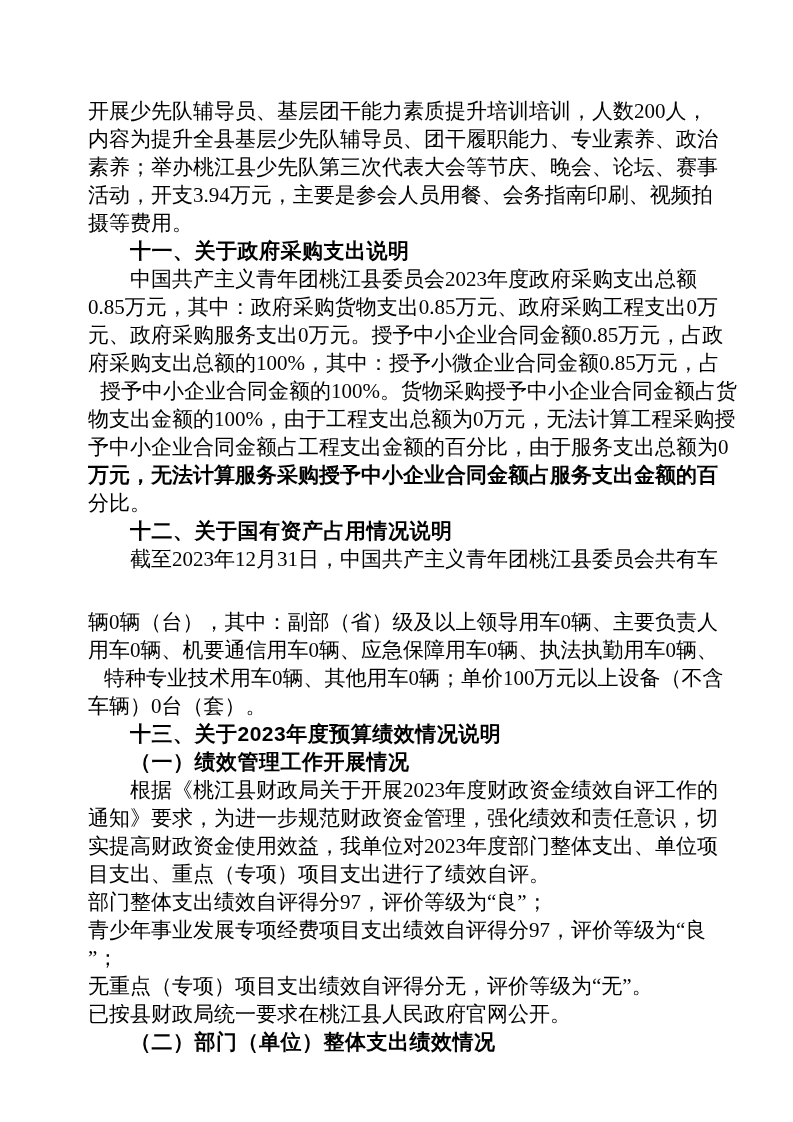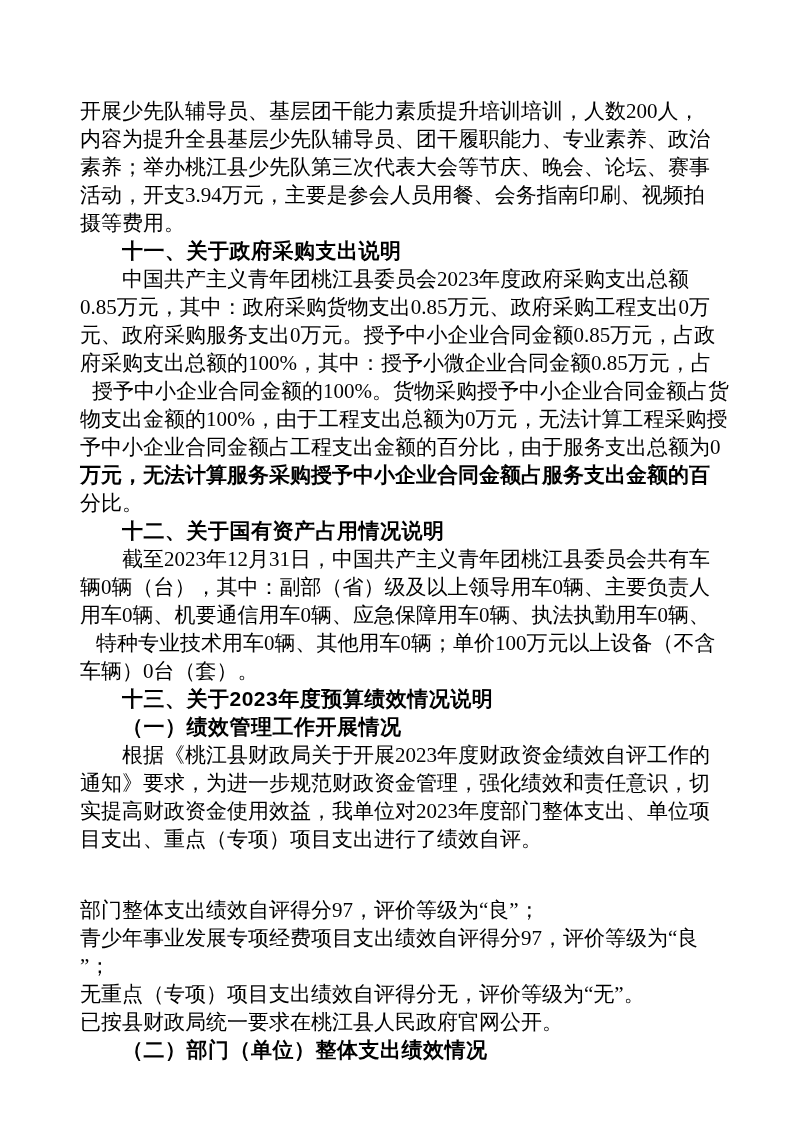--- a/index.html
+++ b/index.html
@@ -11,21 +11,21 @@
   .page {
     position: relative;
     width: 793px;
     height: 1122px;
     background: #ffffff;
     overflow: hidden;
     margin: 0 auto;
   }
   .content {
     position: absolute;
-    left: 80px;
+    left: 88px;
     top: 97px;
     width: 655px;
   }
   .line {
     font-family: "Liberation Serif", "DejaVu Serif", serif;
     font-size: 21px;
     line-height: 28px;
     color: #000000;
     white-space: nowrap;
     text-align: left;
@@ -51,30 +51,30 @@
       <div class="line" style="text-indent: 0em;">0.85万元，其中：政府采购货物支出0.85万元、政府采购工程支出0万</div>
       <div class="line" style="text-indent: 0em;">元、政府采购服务支出0万元。授予中小企业合同金额0.85万元，占政</div>
       <div class="line" style="text-indent: 0em;">府采购支出总额的100%，其中：授予小微企业合同金额0.85万元，占</div>
       <div class="line" style="text-indent: 0em; margin-left: 12px;">授予中小企业合同金额的100%。货物采购授予中小企业合同金额占货</div>
       <div class="line" style="text-indent: 0em;">物支出金额的100%，由于工程支出总额为0万元，无法计算工程采购授</div>
       <div class="line" style="text-indent: 0em;">予中小企业合同金额占工程支出金额的百分比，由于服务支出总额为0</div>
       <div class="line" style="text-indent: 0em; font-weight: bold;">万元，无法计算服务采购授予中小企业合同金额占服务支出金额的百</div>
       <div class="line" style="text-indent: 0em;">分比。</div>
       <div class="line bold" style="text-indent: 2em;">十二、关于国有资产占用情况说明</div>
       <div class="line" style="text-indent: 2em;">截至2023年12月31日，中国共产主义青年团桃江县委员会共有车</div>
-      <div class="line" style="text-indent: 0em;">辆0辆（台），其中：副部（省）级及以上领导用车0辆、主要负责人</div>
+      <div class="line" style="text-indent: 0em; margin-top: 35px;">辆0辆（台），其中：副部（省）级及以上领导用车0辆、主要负责人</div>
       <div class="line" style="text-indent: 0em;">用车0辆、机要通信用车0辆、应急保障用车0辆、执法执勤用车0辆、</div>
       <div class="line" style="text-indent: 0em; margin-left: 16px;">特种专业技术用车0辆、其他用车0辆；单价100万元以上设备（不含</div>
       <div class="line" style="text-indent: 0em;">车辆）0台（套）。</div>
       <div class="line bold" style="text-indent: 2em;">十三、关于2023年度预算绩效情况说明</div>
       <div class="line bold" style="text-indent: 2em;">（一）绩效管理工作开展情况</div>
       <div class="line" style="text-indent: 2em;">根据《桃江县财政局关于开展2023年度财政资金绩效自评工作的</div>
       <div class="line" style="text-indent: 0em;">通知》要求，为进一步规范财政资金管理，强化绩效和责任意识，切</div>
       <div class="line" style="text-indent: 0em;">实提高财政资金使用效益，我单位对2023年度部门整体支出、单位项</div>
       <div class="line" style="text-indent: 0em;">目支出、重点（专项）项目支出进行了绩效自评。</div>
-      <div class="line" style="text-indent: 0em; margin-top: 43px;">部门整体支出绩效自评得分97，评价等级为“良”；</div>
+      <div class="line" style="text-indent: 0em;">部门整体支出绩效自评得分97，评价等级为“良”；</div>
       <div class="line" style="text-indent: 0em;">青少年事业发展专项经费项目支出绩效自评得分97，评价等级为“良</div>
       <div class="line" style="text-indent: 0em;">”；</div>
       <div class="line" style="text-indent: 0em;">无重点（专项）项目支出绩效自评得分无，评价等级为“无”。</div>
       <div class="line" style="text-indent: 0em;">已按县财政局统一要求在桃江县人民政府官网公开。</div>
       <div class="line bold" style="text-indent: 2em;">（二）部门（单位）整体支出绩效情况</div>
     </div>
 </div>
 
 </body></html>

